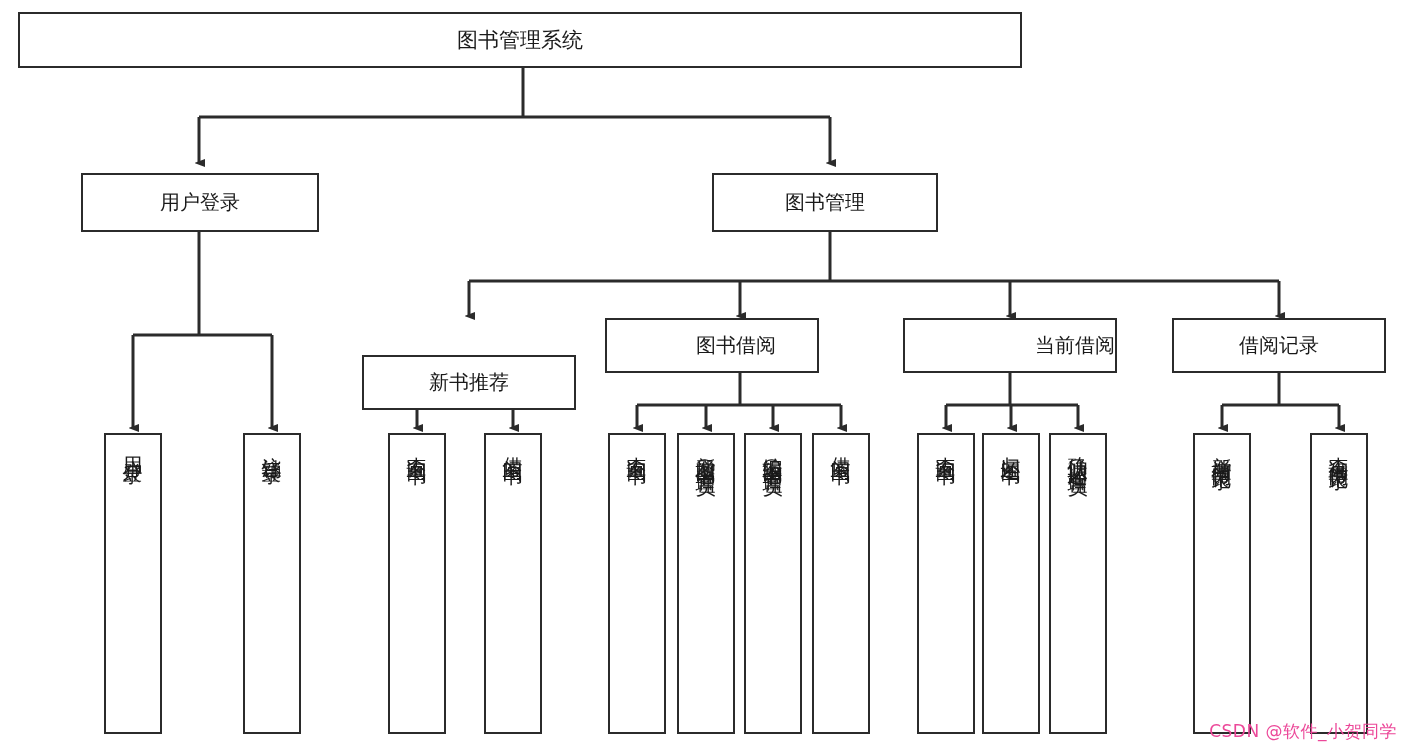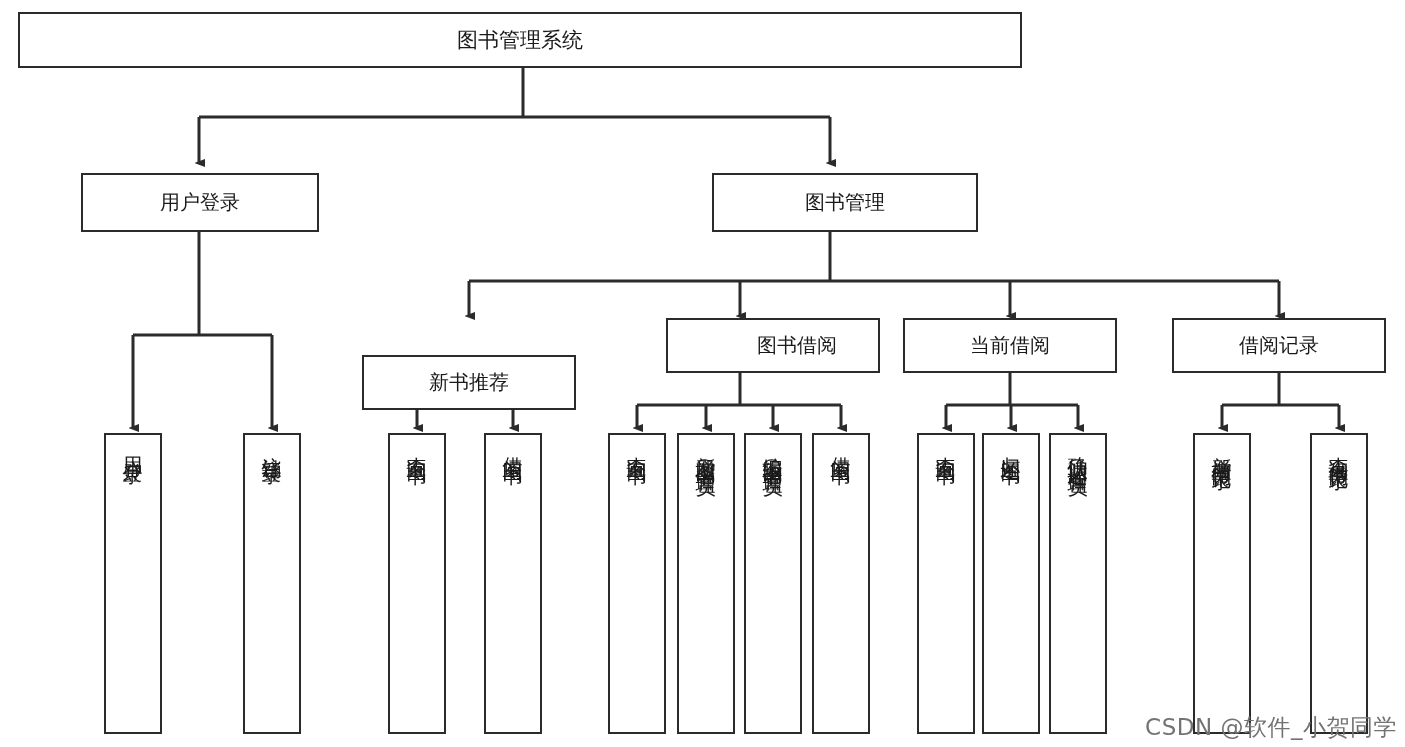--- a/index.html
+++ b/index.html
@@ -54,22 +54,22 @@
     writing-mode: vertical-rl;
     text-orientation: upright;
     letter-spacing: 3px;
     line-height: 1;
     white-space: nowrap;
   }
   .watermark {
     position: absolute;
     right: 8px;
     bottom: 4px;
-    font-size: 23px;
-    color: #737373;
+    font-size: 17px;
+    color: #ec4899;
     letter-spacing: 0.5px;
     white-space: nowrap;
   }
 </style>
 </head>
 <body>
 
 <div id="canvas">
 
   <svg class="wires" viewBox="0 0 1405 747">
@@ -122,31 +122,31 @@
     </g>
   </svg>
 
   <div class="node root" style="left:18px; top:12px; width:1004px; height:56px;">
     <span>图书管理系统</span>
   </div>
 
   <div class="node l2" style="left:81px; top:173px; width:238px; height:59px;">
     <span>用户登录</span>
   </div>
-  <div class="node l2" style="left:712px; top:173px; width:266px; height:59px;">
+  <div class="node l2" style="left:712px; top:173px; width:226px; height:59px;">
     <span>图书管理</span>
   </div>
 
   <div class="node l3" style="left:362px; top:318px; width:214px; height:55px;margin-top:37px;">
     <span>新书推荐</span>
   </div>
-  <div class="node l3" style="left:666px; top:318px; width:214px; height:55px;padding-left:48px;">
+  <div class="node l3" style="left:605px; top:318px; width:214px; height:55px;padding-left:48px;">
     <span>图书借阅</span>
   </div>
-  <div class="node l3" style="left:903px; top:318px; width:214px; height:55px;">
+  <div class="node l3" style="left:903px; top:318px; width:214px; height:55px;justify-content:flex-end;">
     <span>当前借阅</span>
   </div>
   <div class="node l3" style="left:1172px; top:318px; width:214px; height:55px;text-align:right;">
     <span>借阅记录</span>
   </div>
 
   <div class="node leaf" style="left:104px; top:433px; width:58px; height:301px;">
     <span class="vtext">用户登录</span>
   </div>
   <div class="node leaf" style="left:243px; top:433px; width:58px; height:301px;">

